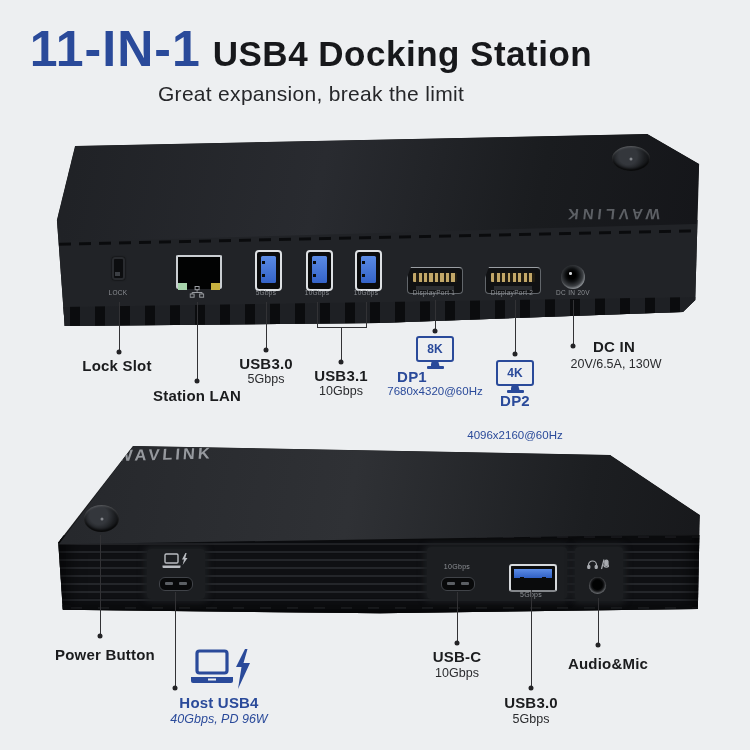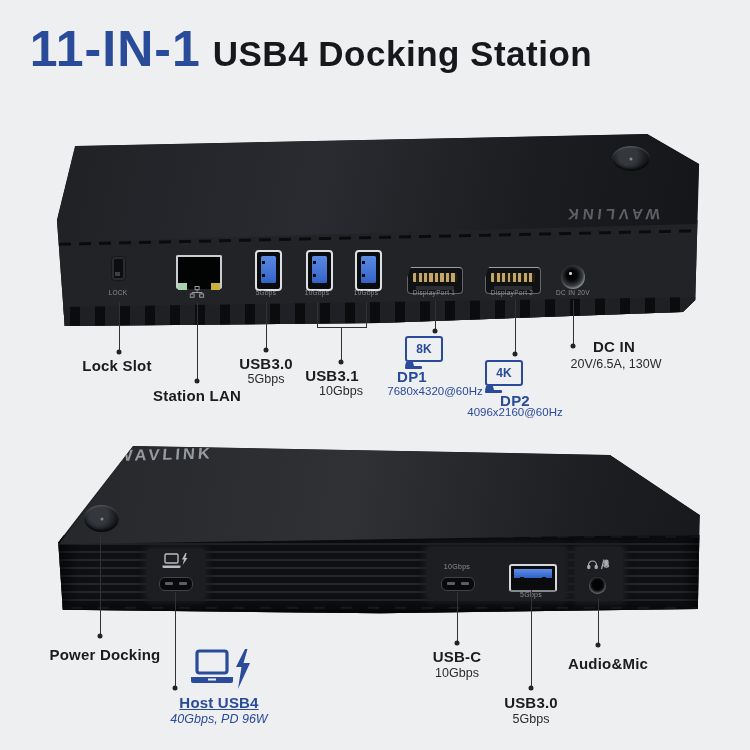--- a/index.html
+++ b/index.html
@@ -20,21 +20,21 @@
   .dot{position:absolute;width:5px;height:5px;border-radius:50%;background:#232326;transform:translate(-50%,-50%);}
   .c-title{position:absolute;width:140px;transform:translateX(-50%);text-align:center;
            font-size:15px;font-weight:700;color:#1b1c1e;letter-spacing:0.2px;white-space:nowrap;}
   .c-sub{position:absolute;width:140px;transform:translateX(-50%);text-align:center;
          font-size:12.5px;color:#2a2b2e;white-space:nowrap;}
   .blue{color:#2a4a9a !important;}
   .c-res{position:absolute;width:150px;transform:translateX(-50%);text-align:center;
          font-size:11.5px;color:#2a4a9a;white-space:nowrap;}
 
   
-  .monwrap{position:absolute;transform:translateX(-50%);width:60px;display:flex;flex-direction:column;align-items:flex-start;}
+  .monwrap{position:absolute;transform:translateX(-50%);width:60px;display:flex;flex-direction:column;align-items:center;}
   .mon{width:34px;height:22px;border:2.5px solid #2a4a9a;border-radius:3px;
        display:flex;align-items:center;justify-content:center;
        font-size:12px;font-weight:800;color:#2a4a9a;background:transparent;}
   .mon-stand{width:9px;height:4px;background:#2a4a9a;clip-path:polygon(12% 0,88% 0,100% 100%,0 100%);}
   .mon-base{width:17px;height:2.5px;background:#2a4a9a;border-radius:1px;}
 
   
   .devclip{position:absolute;}
   .brand{position:absolute;font-weight:700;white-space:nowrap;}
 
@@ -126,20 +126,21 @@
   .f-plabel{position:absolute;transform:translateX(-50%);font-size:7px;color:#8e9196;letter-spacing:0.3px;white-space:nowrap;}
   .devicon{position:absolute;transform:translateX(-50%);}
 </style>
 </head>
 <body>
 
 <div class="header">
   <div>
     <span class="t1">11-IN-1</span><span class="t2">USB4 Docking Station</span>
   </div>
+  <div class="subtitle">Great expansion, break the limit</div>
 </div>
 
 <div class="devclip rear-clip">
   <div class="r-bodybg"></div>
   <div class="r-face"></div>
   <div class="r-base"></div>
   <div class="r-top"></div>
   <div class="r-seam"></div>
   <div class="brand brand-rear">WAVLINK</div>
   <div class="pwr pwr-rear"></div>
@@ -192,42 +193,42 @@
   <div class="vline" style="left:266px;top:302px;height:46px;"></div>
   <div class="dot" style="left:266px;top:350px;"></div>
   <div class="c-title" style="left:266px;top:355px;">USB3.0</div>
   <div class="c-sub" style="left:266px;top:372px;">5Gbps</div>
 
   <div class="vline" style="left:317px;top:302px;height:25px;"></div>
   <div class="vline" style="left:366px;top:302px;height:25px;"></div>
   <div class="hline" style="left:317px;top:327px;width:50px;"></div>
   <div class="vline" style="left:341px;top:327px;height:33px;"></div>
   <div class="dot" style="left:341px;top:362px;"></div>
-  <div class="c-title" style="left:332px;top:367px;">USB3.1</div>
+  <div class="c-title" style="left:341px;top:367px;">USB3.1</div>
   <div class="c-sub" style="left:341px;top:384px;">10Gbps</div>
 
   <div class="vline" style="left:435px;top:300px;height:29px;"></div>
   <div class="dot" style="left:435px;top:331px;"></div>
   <div class="monwrap" style="left:435px;top:336px;">
     <div class="mon">8K</div>
     <div class="mon-stand"></div>
     <div class="mon-base"></div>
   </div>
   <div class="c-title blue" style="left:412px;top:368px;">DP1</div>
   <div class="c-res" style="left:435px;top:385px;">7680x4320@60Hz</div>
 
   <div class="vline" style="left:515px;top:300px;height:52px;"></div>
   <div class="dot" style="left:515px;top:354px;"></div>
   <div class="monwrap" style="left:515px;top:360px;">
     <div class="mon">4K</div>
     <div class="mon-stand"></div>
     <div class="mon-base"></div>
   </div>
   <div class="c-title blue" style="left:515px;top:392px;">DP2</div>
-  <div class="c-res" style="left:515px;top:406px;text-align:center;">4096x2160@60Hz</div>
+  <div class="c-res" style="left:515px;top:429px;text-align:center;">4096x2160@60Hz</div>
 
   <div class="vline" style="left:573px;top:300px;height:44px;"></div>
   <div class="dot" style="left:573px;top:346px;"></div>
   <div class="c-title" style="left:614px;top:338px;">DC IN</div>
   <div class="c-sub" style="left:616px;top:357px;">20V/6.5A, 130W</div>
 </div>
 
 <div class="devclip front-clip">
   <div class="f-bodybg"></div>
   <div class="f-face"></div>
@@ -264,31 +265,31 @@
       <rect x="17.8" y="1" width="3.2" height="5.5" rx="1.6" fill="#a9acb1"></rect>
       <path d="M16.8 5.5 a2.6 2.6 0 0 0 5.2 0"></path>
     </g>
   </svg>
   <div class="jack"></div>
 </div>
 
 <div>
   <div class="vline" style="left:100px;top:535px;height:99px;"></div>
   <div class="dot" style="left:100px;top:636px;"></div>
-  <div class="c-title" style="left:105px;top:646px;">Power Docking</div>
+  <div class="c-title" style="left:105px;top:646px;">Power Button</div>
 
   <div class="vline" style="left:175px;top:592px;height:94px;"></div>
   <div class="dot" style="left:175px;top:688px;"></div>
   <svg style="position:absolute;left:188px;top:648px;" width="64" height="42" viewBox="0 0 64 42">
     <rect x="9" y="3" width="30" height="22" rx="2.5" fill="none" stroke="#2a4a9a" stroke-width="3.2"></rect>
     <path d="M3 29 h42 v4 a2 2 0 0 1 -2 2 h-38 a2 2 0 0 1 -2 -2 z" fill="#2a4a9a"></path>
     <rect x="20" y="30.5" width="8" height="2" fill="#edeff1"></rect>
     <path d="M57 1 L48 19 h5.5 L50 41 L62 15 h-6.5 L59.5 1 Z" fill="#2a4a9a"></path>
   </svg>
-  <div class="c-title blue" style="left:219px;top:694px;text-decoration:underline;">Host USB4</div>
+  <div class="c-title blue" style="left:219px;top:694px;">Host USB4</div>
   <div class="c-sub blue" style="left:219px;top:712px;font-style:italic;">40Gbps, PD 96W</div>
 
   <div class="vline" style="left:457px;top:592px;height:49px;"></div>
   <div class="dot" style="left:457px;top:643px;"></div>
   <div class="c-title" style="left:457px;top:648px;">USB-C</div>
   <div class="c-sub" style="left:457px;top:666px;">10Gbps</div>
 
   <div class="vline" style="left:531px;top:590px;height:96px;"></div>
   <div class="dot" style="left:531px;top:688px;"></div>
   <div class="c-title" style="left:531px;top:694px;">USB3.0</div>

